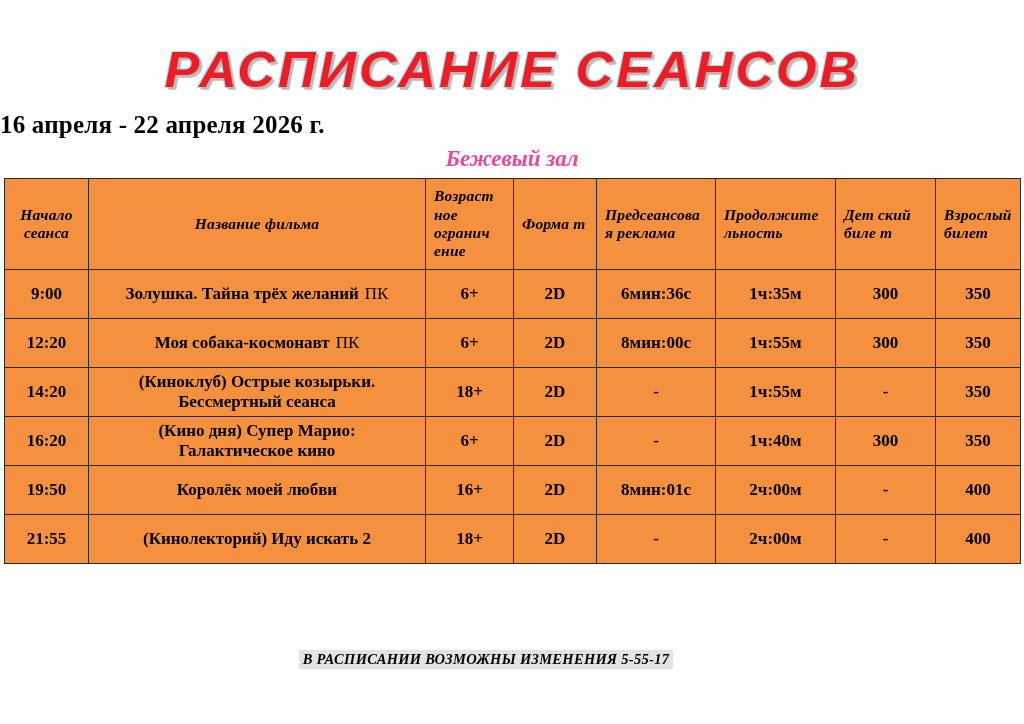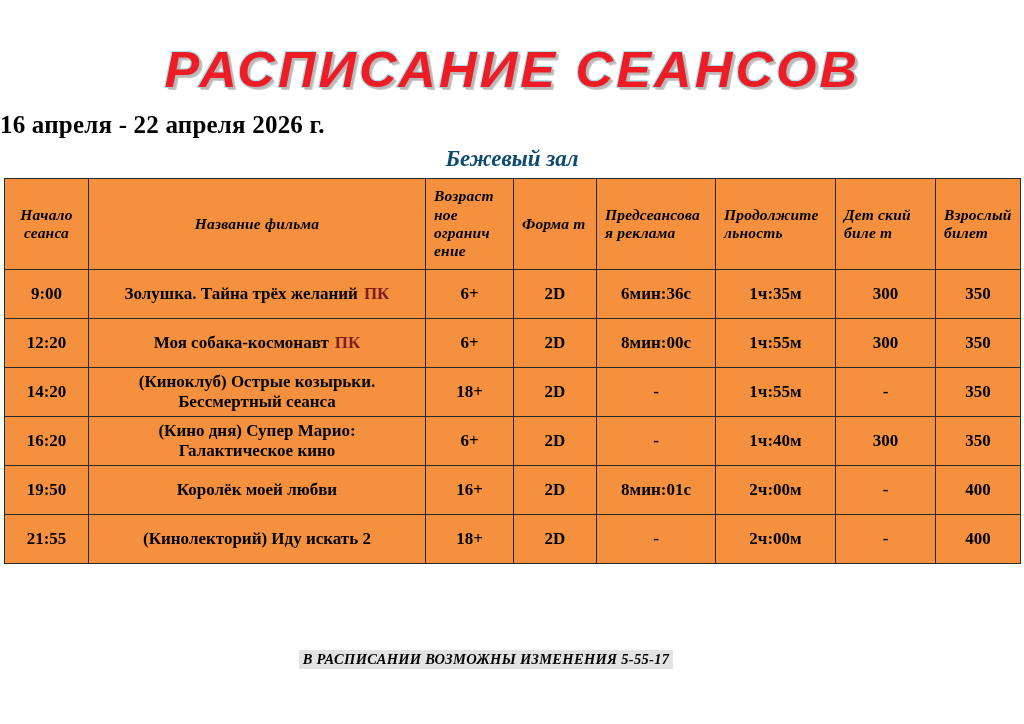--- a/index.html
+++ b/index.html
@@ -48,21 +48,21 @@
     font-weight: bold;
     margin-top: 14px;
     letter-spacing: 0.2px;
   }
 
   .hall-line {
     text-align: center;
     font-size: 23px;
     font-weight: bold;
     font-style: italic;
-    color: #0c4a6e;
+    color: #ec4899;
     margin-top: 7px;
   }
 
   
   .table-zone {
     position: absolute;
     left: 4px;
     top: 178px;
     width: 1016px;
   }
@@ -123,22 +123,22 @@
     padding-left: 8px;
     font-size: 17px;
   }
   td.cell-time  { font-size: 17px; }
   td.cell-kid   { font-size: 17px; }
   td.cell-dur   { font-size: 17px; }
   td.cell-age   { font-size: 17px; }
   td.cell-format{ font-size: 17px; }
 
   .pk-mark {
-    color: #7f1d1d;
-    font-weight: bold;
+    color: #000000;
+    font-weight: normal;
     margin-left: 6px;
   }
   .film-line2 { display: block; }
 
   
   .footer-zone {
     position: absolute;
     left: 0;
     top: 650px;
     width: 972px;

